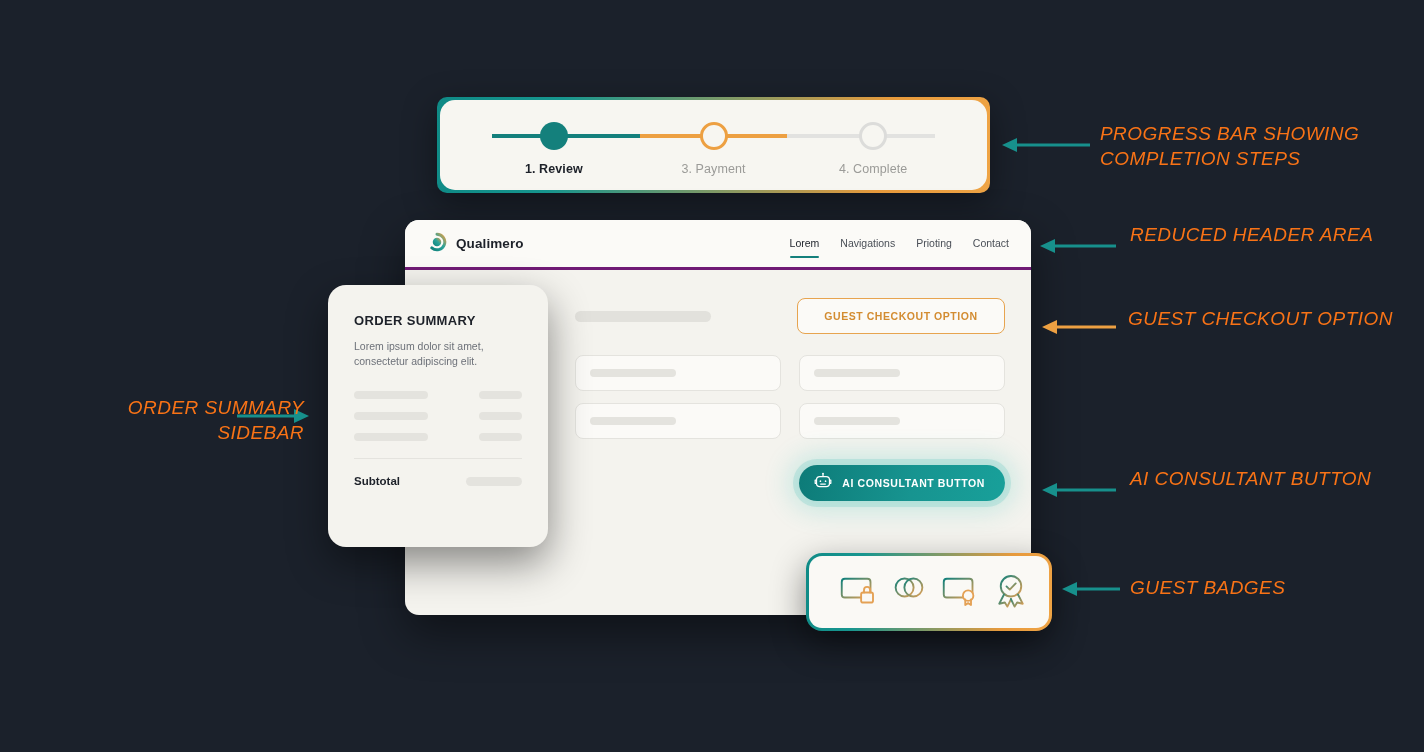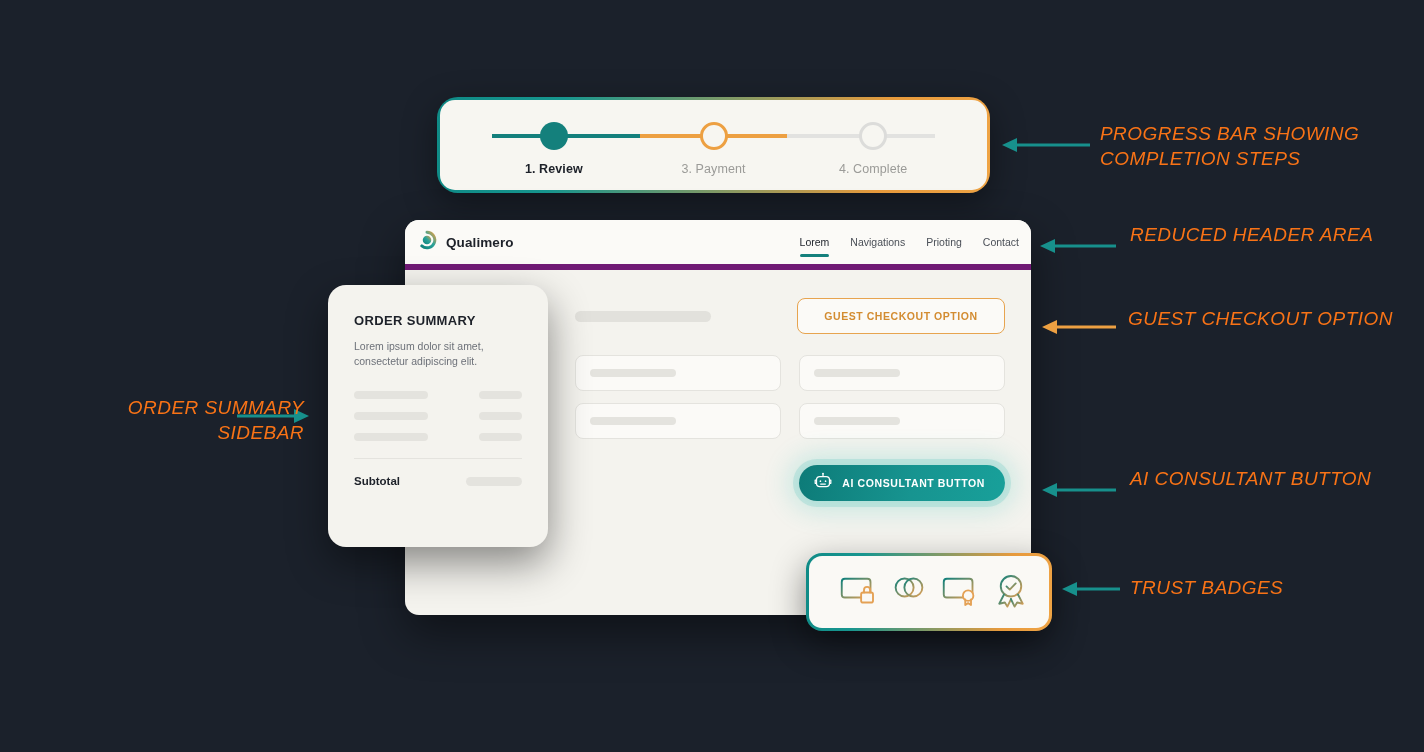--- a/index.html
+++ b/index.html
@@ -11,21 +11,21 @@
     font-family: "Liberation Sans", sans-serif;
     overflow: hidden;
     position: relative;
   }
 
   .stage { position: absolute; inset: 0; }
 
   
   .grad-card {
     position: absolute;
-    border-radius: 21px;
+    border-radius: 10px;
     padding: 3px;
     background: linear-gradient(100deg, #0f8a86 0%, #17968f 22%, #8c9a62 55%, #e79a3c 80%, #efa445 100%);
   }
   .grad-card > .inner {
     width: 100%; height: 100%;
     background: #f7f6f1;
     border-radius: 15px;
     position: relative;
   }
 
@@ -69,22 +69,22 @@
   #app-window {
     position: absolute; left: 405px; top: 220px; width: 626px; height: 395px;
     background: #f4f3ee;
     border-radius: 14px;
     box-shadow: 0 18px 45px rgba(0,0,0,.45);
     overflow: hidden;
   }
   .app-header {
     height: 50px; background: #fbfaf7;
     display: flex; align-items: center; justify-content: space-between;
-    padding: 0 12px;
-    border-bottom: 6px solid #701a75;
+    padding: 0 22px;
+    border-bottom: 3px solid #701a75;
   }
   .brand { display: flex; align-items: center; gap: 9px; }
   .brand-name { font-size: 13.5px; font-weight: 700; color: #1d2129; letter-spacing: .1px; }
   .nav { display: flex; align-items: center; gap: 21px; }
   .nav-item {
     font-size: 10.5px; color: #4a4f57; position: relative; padding-bottom: 13px; top: 6px;
   }
   .nav-item.active { color: #1d2129; }
   .nav-item.active::after {
     content: ""; position: absolute; left: 0; right: 0; bottom: 4px;
@@ -413,21 +413,21 @@
     </svg>
   </div>
   <div class="anno" id="anno-ai">AI CONSULTANT BUTTON</div>
 
   <div class="arrow" id="arrow-trust">
     <svg width="62" height="20" viewBox="0 0 62 20">
       <line x1="60" y1="10" x2="14" y2="10" stroke="#17908c" stroke-width="3"></line>
       <path d="M2 10l15-7v14z" fill="#17908c"></path>
     </svg>
   </div>
-  <div class="anno" id="anno-trust">TRUST BADGES</div>
+  <div class="anno" id="anno-trust">GUEST BADGES</div>
 
   <div class="arrow" id="arrow-order">
     <svg width="74" height="20" viewBox="0 0 74 20">
       <line x1="0" y1="10" x2="60" y2="10" stroke="#17908c" stroke-width="3"></line>
       <path d="M72 10l-15-7v14z" fill="#17908c"></path>
     </svg>
   </div>
   <div class="anno" id="anno-order">ORDER SUMMARY SIDEBAR</div>
 
 </div>

